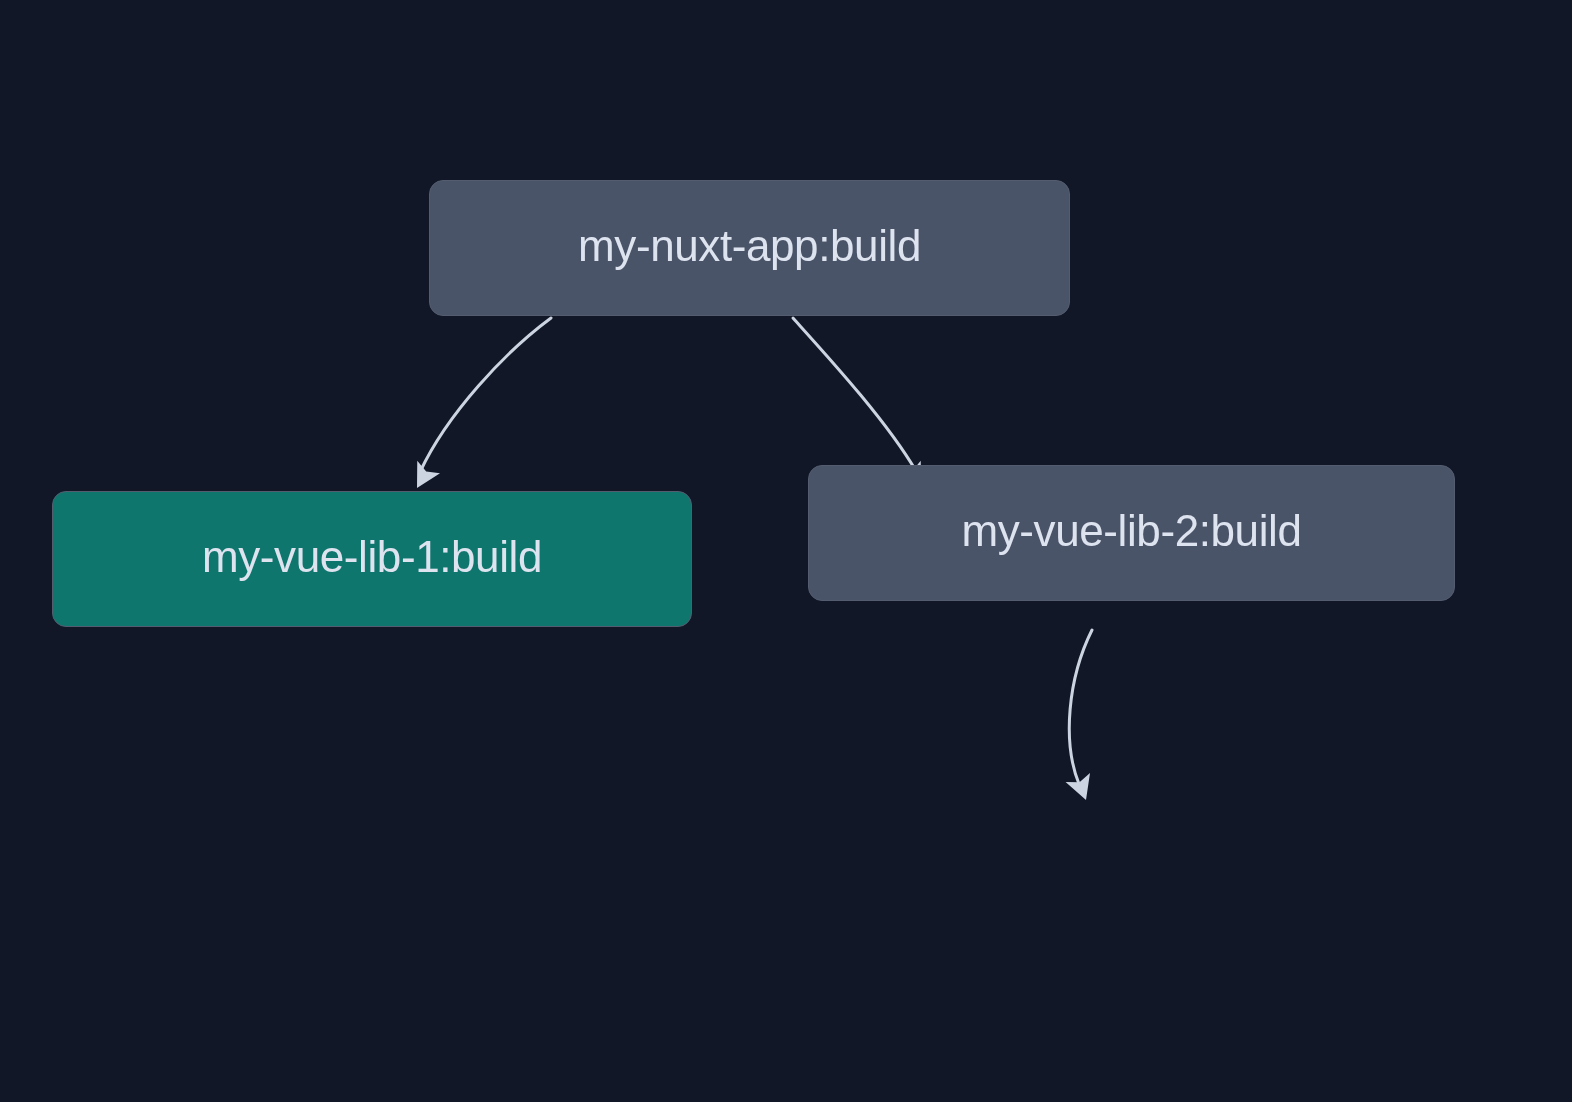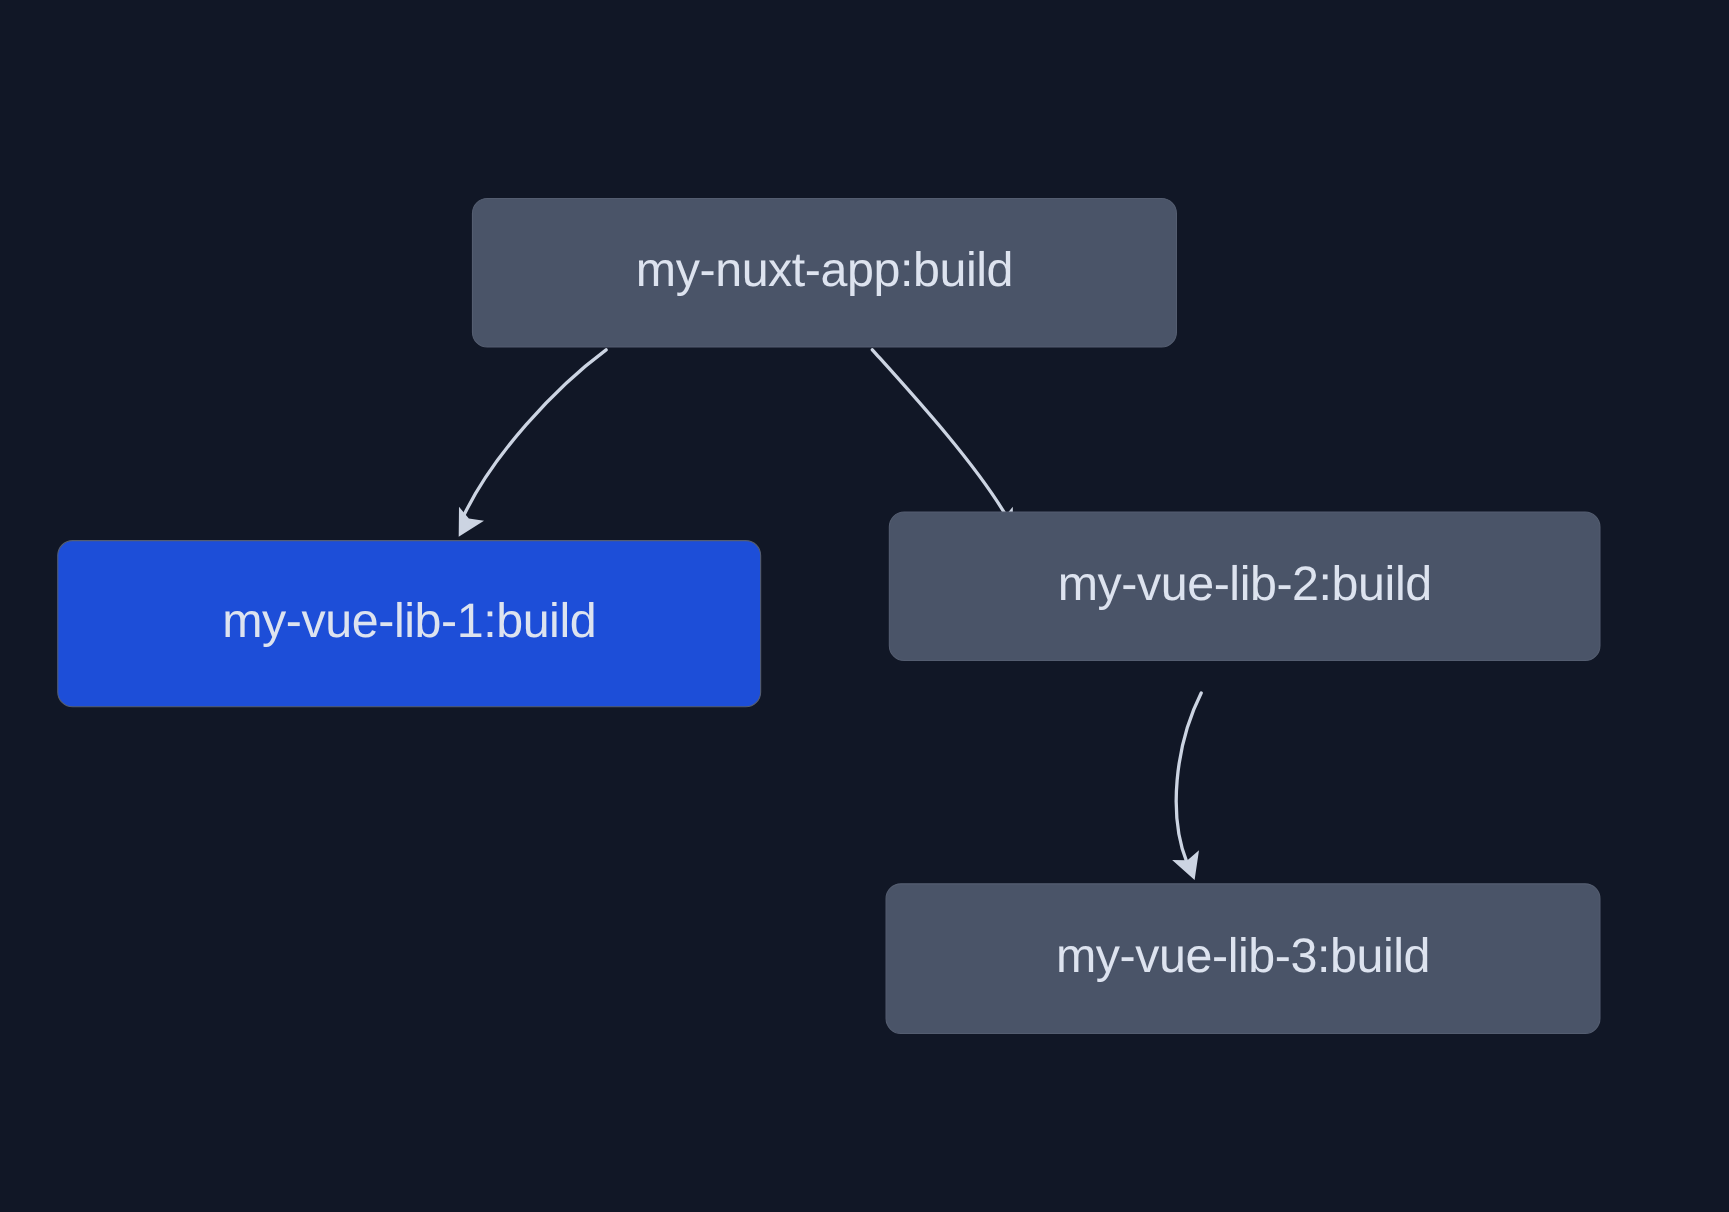--- a/index.html
+++ b/index.html
@@ -62,25 +62,22 @@
       <path d="M 793 318 C 829 358 886 420 916 471" fill="none" stroke="#ccd4e2" stroke-width="3" stroke-linecap="round"></path>
       <path d="M 0 0 L -24 -13 L -19 0 L -24 13 Z" fill="#ccd4e2" transform="translate(921,488) rotate(61)"></path>
       <path d="M 1092 630 C 1068 678 1062 742 1079 784" fill="none" stroke="#ccd4e2" stroke-width="3" stroke-linecap="round"></path>
       <path d="M 0 0 L -24 -13 L -19 0 L -24 13 Z" fill="#ccd4e2" transform="translate(1086,800) rotate(70)"></path>
     </svg>
 
   <div class="graph-node" style="left: 429px; top: 180px; width: 641px; height: 136px; background: rgb(74, 84, 104); border-color: rgb(84, 93, 112); color: rgb(221, 227, 239);">
     <span class="node-label">my-nuxt-app:build</span>
   </div>
 
-  <div class="graph-node" style="left: 52px; top: 491px; width: 640px; height: 152px; background: #1d4ed8; border-color: rgb(84, 93, 112); color: rgb(221, 227, 239);">
+  <div class="graph-node" style="left: 52px; top: 491px; width: 640px; height: 136px; background: #0f766e; border-color: rgb(84, 93, 112); color: rgb(221, 227, 239);">
     <span class="node-label">my-vue-lib-1:build</span>
   </div>
 
   <div class="graph-node" style="left: 808px; top: 465px; width: 647px; height: 136px; background: rgb(74, 84, 104); border-color: rgb(84, 93, 112); color: rgb(221, 227, 239);">
     <span class="node-label">my-vue-lib-2:build</span>
   </div>
 
-  <div class="graph-node" style="left: 805px; top: 803px; width: 650px; height: 137px; background: rgb(74, 84, 104); border-color: rgb(84, 93, 112); color: rgb(221, 227, 239);">
-    <span class="node-label">my-vue-lib-3:build</span>
-  </div>
 
 </div>
 
 </body></html>

